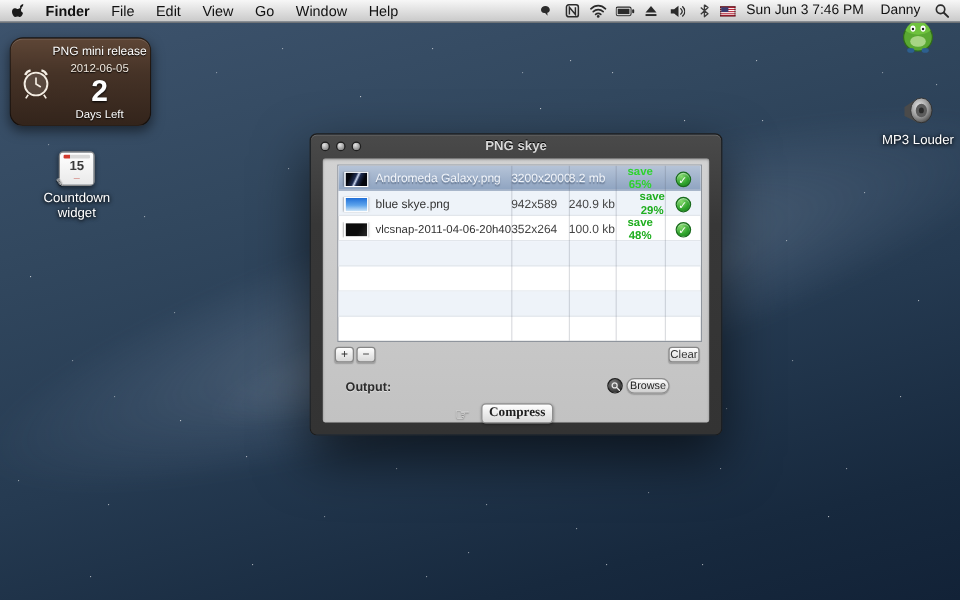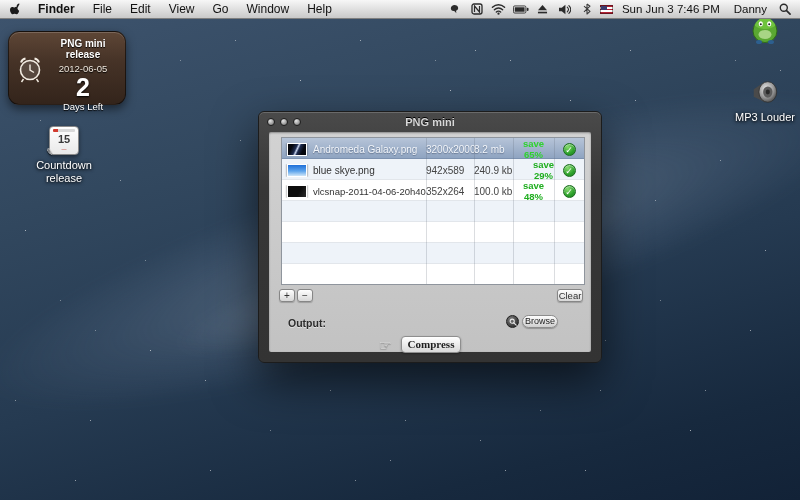--- a/index.html
+++ b/index.html
@@ -64,21 +64,21 @@
   .flag::before{content:"";position:absolute;left:0;top:0;width:6px;height:4px;background:#3c3b6e;}
 
   
   .cd-widget{position:absolute;left:8px;top:31px;width:118px;height:74px;z-index:5;
     background:linear-gradient(#5e4636 0%,#463327 40%,#33241b 100%);
     border:1px solid rgba(0,0,0,.55);border-radius:11px;
     box-shadow:0 4px 10px rgba(0,0,0,.5), inset 0 1px 0 rgba(255,255,255,.18);
     color:#fff;}
   .cd-clock{position:absolute;left:7px;top:22px;}
   .cd-texts{position:absolute;left:34px;top:6px;width:80px;text-align:center;}
-  .cd-title{font-size:10px;font-weight:bold;text-shadow:0 1px 1px #000;}
+  .cd-title{font-size:10px;font-weight:normal;text-shadow:0 1px 1px #000;}
   .cd-date{font-size:9.5px;margin-top:3px;color:#efe7dd;text-shadow:0 1px 1px #000;}
   .cd-days{font-size:25px;font-weight:bold;line-height:25px;margin-top:1px;text-shadow:0 1px 2px #000;}
   .cd-dayslabel{font-size:9.5px;margin-top:1px;text-shadow:0 1px 1px #000;}
 
   
   .cal-widget{position:absolute;left:18px;top:126px;width:92px;z-index:5;text-align:center;}
   .cal-icon{width:30px;height:29px;margin:0 auto;background:linear-gradient(#ffffff,#e9e9e9);
     border:1px solid #8a8a8a;border-radius:4px;position:relative;
     box-shadow:0 2px 4px rgba(0,0,0,.45);}
   .cal-top{position:absolute;left:3px;top:2px;right:3px;height:3px;
@@ -268,21 +268,21 @@
   </div>
 </div>
 
 <div class="cal-widget">
   <div class="cal-icon">
     <div class="cal-top"></div>
     <div class="cal-day">15</div>
     <div class="cal-month">—</div>
     <div class="cal-pencil">✎</div>
   </div>
-  <div class="desk-label" style="width:70px;margin-left:11px;">Countdown release</div>
+  <div class="desk-label" style="width:70px;margin-left:11px;">Countdown widget</div>
 </div>
 
 <div class="desk-icon di-hd">
   <div class="di-img">
     <svg width="34" height="34" viewBox="0 0 34 34">
         <g>
           <path d="M17 2l1.6 3h-3.2z" fill="#e8b21f"></path>
           <circle cx="17" cy="3.2" r="1.6" fill="#f4c430"></circle>
           <ellipse cx="17" cy="20" rx="12" ry="11.5" fill="#5aa832" stroke="#2f6a1a" stroke-width="1"></ellipse>
           <path d="M6.5 14.5C8.5 9.5 12.4 6.5 17 6.5s8.5 3 10.5 8c-2.6 2.2-6.3 3.4-10.5 3.4S9.1 16.7 6.5 14.5z" fill="#6fc23e"></path>
@@ -317,21 +317,21 @@
   <div class="desk-label" style="width:70px;margin:4px auto 0;">MP3 Louder</div>
 </div>
 
 <div class="window">
   <div class="titlebar">
     <div class="dots">
       <span class="dot"></span>
       <span class="dot"></span>
       <span class="dot"></span>
     </div>
-    <div class="title">PNG mini</div>
+    <div class="title">PNG skye</div>
   </div>
 
   <div class="content">
 
     <div class="ftable">
       <div class="vline" style="left:144px"></div>
       <div class="vline" style="left:192px"></div>
       <div class="vline" style="left:231px"></div>
       <div class="vline" style="left:272px"></div>
 

